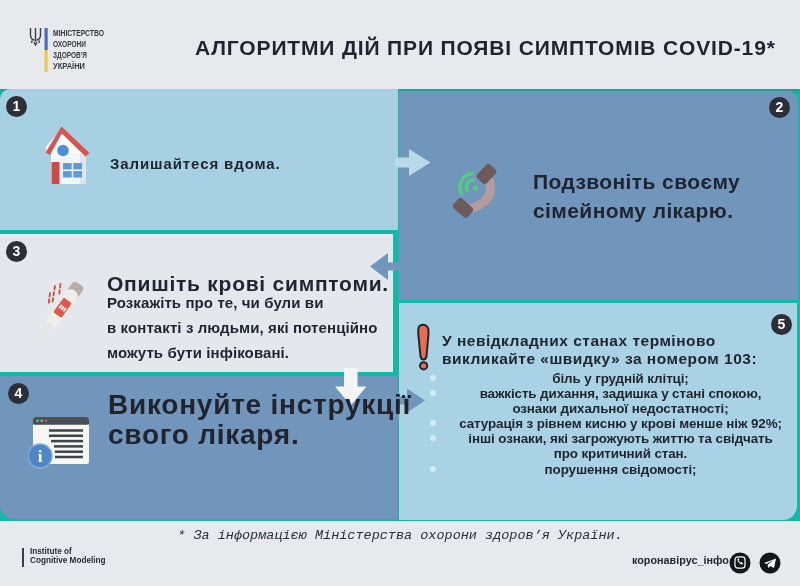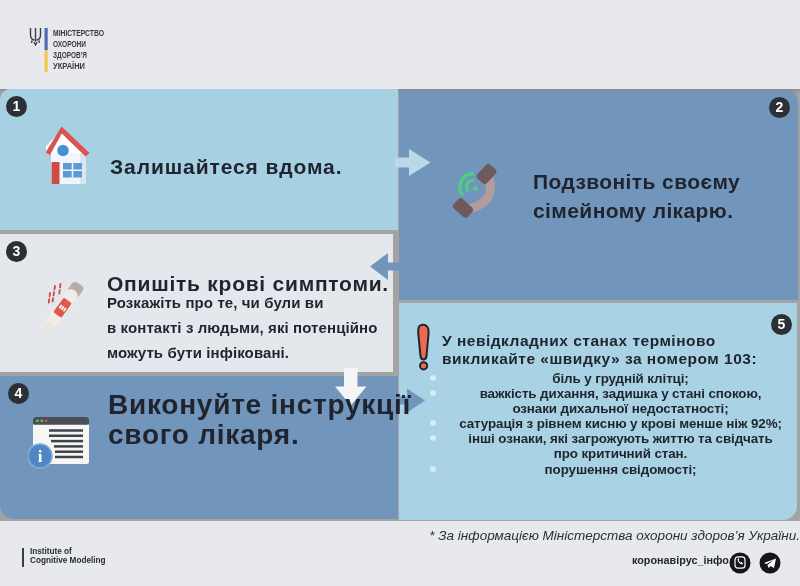--- a/index.html
+++ b/index.html
@@ -1,17 +1,17 @@
 <!DOCTYPE html>
 <html><head>
 <meta charset="utf-8">
 <style>
   html,body{margin:0;padding:0;}
   body{width:800px;height:586px;overflow:hidden;background:#fff;}
-  #page{position:relative;width:800px;height:586px;background:#a3a3a3;font-family:"Liberation Sans",sans-serif;}
+  #page{position:relative;width:800px;height:586px;background:#14b8a6;font-family:"Liberation Sans",sans-serif;}
   .abs{position:absolute;}
   .band{background:#e8e9ed;}
   .blk{position:absolute;}
   .num{position:absolute;width:21px;height:21px;border-radius:50%;background:#2c2f36;color:#fff;
        font-weight:bold;font-size:14px;text-align:center;line-height:21px;}
   .h1txt{color:#1f242e;font-weight:bold;}
 </style>
 </head>
 <body>
 <div id="page">
@@ -36,20 +36,21 @@
 
       <g fill="#3a3a3e" font-family="Liberation Sans,sans-serif" font-weight="bold" font-size="9.2">
         <text x="27" y="10.5" textLength="51" lengthAdjust="spacingAndGlyphs">МІНІСТЕРСТВО</text>
         <text x="27" y="21.8" textLength="33" lengthAdjust="spacingAndGlyphs">ОХОРОНИ</text>
         <text x="27" y="33.1" textLength="34" lengthAdjust="spacingAndGlyphs">ЗДОРОВ’Я</text>
         <text x="27" y="44.4" textLength="32" lengthAdjust="spacingAndGlyphs">УКРАЇНИ</text>
       </g>
     </svg>
   </div>
 
+  <div class="abs h1txt" style="left:195px;top:36px;width:590px;font-size:21px;letter-spacing:0.85px;white-space:nowrap;">АЛГОРИТМИ ДІЙ ПРИ ПОЯВІ СИМПТОМІВ COVID-19*</div>
 
   <div class="blk" style="left:0;top:89px;width:398px;height:141px;background:#a7d0e3;border-radius:10px 0 0 0;"></div>
   <div class="blk" style="left:399px;top:91px;width:399px;height:209px;background:#7295bc;border-radius:0 10px 0 0;"></div>
   <div class="blk" style="left:0;top:234px;width:393px;height:138px;background:#e4e7eb;"></div>
   <div class="blk" style="left:0;top:376px;width:398px;height:143px;background:#7295bc;border-radius:0 0 0 14px;"></div>
   <div class="blk" style="left:399px;top:303px;width:398px;height:217px;background:#a9d3e4;border-radius:0 0 14px 0;"></div>
 
   <svg class="abs" style="left:330px;top:140px;" width="110" height="280" viewBox="330 140 110 280">
 
     <path d="M395 157.5 h14 v-8.5 l21.5 13.5 -21.5 13.5 v-8.5 h-14 z" fill="#b9d9e8"></path>
@@ -70,21 +71,21 @@
   <svg class="abs" style="left:46px;top:124px;" width="48" height="62" viewBox="0 0 48 62">
     <rect x="5" y="27" width="35" height="33" fill="#f2f6fa"></rect>
     <rect x="34" y="27" width="6" height="33" fill="#dce5ee"></rect>
     <polygon points="16,5 41,29 -6,29" fill="#fdfeff"></polygon>
     <path d="M15.5 2.5 L43.5 29 L39.5 32.5 L15.8 9.5 L4 31 L-0.5 28.5 Z" fill="#d9534f"></path>
     <circle cx="17" cy="26.5" r="5.8" fill="#4a8fd3"></circle>
     <rect x="5.5" y="38" width="8" height="22" fill="#cc4b44"></rect>
     <rect x="17" y="39" width="19" height="14.5" fill="#5b9bd8"></rect>
     <path d="M17 46.2 h19 M26.5 39 v14.5" stroke="#f2f6fa" stroke-width="1.6"></path>
   </svg>
-  <div class="abs h1txt" style="left:110px;top:154.5px;font-size:21px;letter-spacing:0.9px;">Залишайтеся вдома.</div>
+  <div class="abs h1txt" style="left:110px;top:154.5px;font-size:15px;letter-spacing:0.9px;">Залишайтеся вдома.</div>
 
   <svg class="abs" style="left:450px;top:160px;" width="52" height="60" viewBox="0 0 52 60">
     <g>
       <path d="M38 16 Q48.5 43 15 50" stroke="#b29c9c" stroke-width="9" fill="none" stroke-linecap="round"></path>
       <rect x="30" y="4.5" width="13" height="19" rx="3.5" fill="#6e5a5a" transform="rotate(42 36.5 14)"></rect>
       <rect x="3.5" y="41.5" width="19" height="13" rx="3.5" fill="#6e5a5a" transform="rotate(42 13 48)"></rect>
       <g stroke="#52cc82" fill="none" stroke-linecap="round">
         <path d="M11.8 33.8 A13.5 13.5 0 0 1 22.3 13.6" stroke-width="3.6"></path>
         <path d="M17.4 30.5 A7 7 0 0 1 22.9 20.0" stroke-width="3.2"></path>
       </g>
@@ -145,21 +146,21 @@
   <div class="abs" style="left:430px;top:371px;width:368px;text-align:center;">
     <div class="h1txt" style="font-size:13.4px;line-height:15.1px;letter-spacing:-0.1px;">
       <div style="position:relative;padding-left:13px;margin-bottom:0px;"><span style="position:absolute;left:0;top:4px;width:6px;height:6px;border-radius:50%;background:#d3ecf5;"></span>біль у грудній клітці;</div>
       <div style="position:relative;padding-left:13px;"><span style="position:absolute;left:0;top:4px;width:6px;height:6px;border-radius:50%;background:#d3ecf5;"></span>важкість дихання, задишка у стані спокою,<br>ознаки дихальної недостатності;</div>
       <div style="position:relative;padding-left:13px;"><span style="position:absolute;left:0;top:4px;width:6px;height:6px;border-radius:50%;background:#d3ecf5;"></span>сатурація з рівнем кисню у крові менше ніж 92%;</div>
       <div style="position:relative;padding-left:13px;"><span style="position:absolute;left:0;top:4px;width:6px;height:6px;border-radius:50%;background:#d3ecf5;"></span>інші ознаки, які загрожують життю та свідчать<br>про критичний стан.</div>
       <div style="position:relative;padding-left:13px;"><span style="position:absolute;left:0;top:4px;width:6px;height:6px;border-radius:50%;background:#d3ecf5;"></span>порушення свідомості;</div>
     </div>
   </div>
 
-  <div class="abs" style="left:0;top:528px;width:800px;text-align:right;font-style:italic;font-size:13.5px;color:#2a2f38;">* За інформацією Міністерства охорони здоров’я України.</div>
+  <div class="abs" style="left:0;top:528px;width:800px;text-align:center;font-style:italic;font-size:13.5px;color:#2a2f38;font-family:Liberation Mono, monospace;">* За інформацією Міністерства охорони здоров’я України.</div>
 
   <div class="abs" style="left:22px;top:548px;width:2px;height:19px;background:#3a3d44;"></div>
   <div class="abs" style="left:30px;top:547px;font-size:8.2px;font-weight:bold;color:#272b33;line-height:9px;">Institute of<br>Cognitive Modeling</div>
 
   <div class="abs" style="left:632px;top:554px;font-size:10.8px;font-weight:bold;color:#23272f;">коронавірус_інфо</div>
   <svg class="abs" style="left:729px;top:551px;" width="64" height="24" viewBox="0 0 64 24">
     <circle cx="11" cy="12" r="10.5" fill="#15161a"></circle>
     <g>
       <rect x="6" y="5.8" width="10" height="11.4" rx="3" stroke="#fff" stroke-width="1.2" fill="none"></rect>
       <path d="M8.4 8.2 c0.3 2.9 2.3 4.9 5 5.3 l0.5-1.6 -1.5-0.9 -0.8 0.7 q-1.5-0.9-2-2.4 l0.7-0.7 -0.8-1.5 z" fill="#fff"></path>

